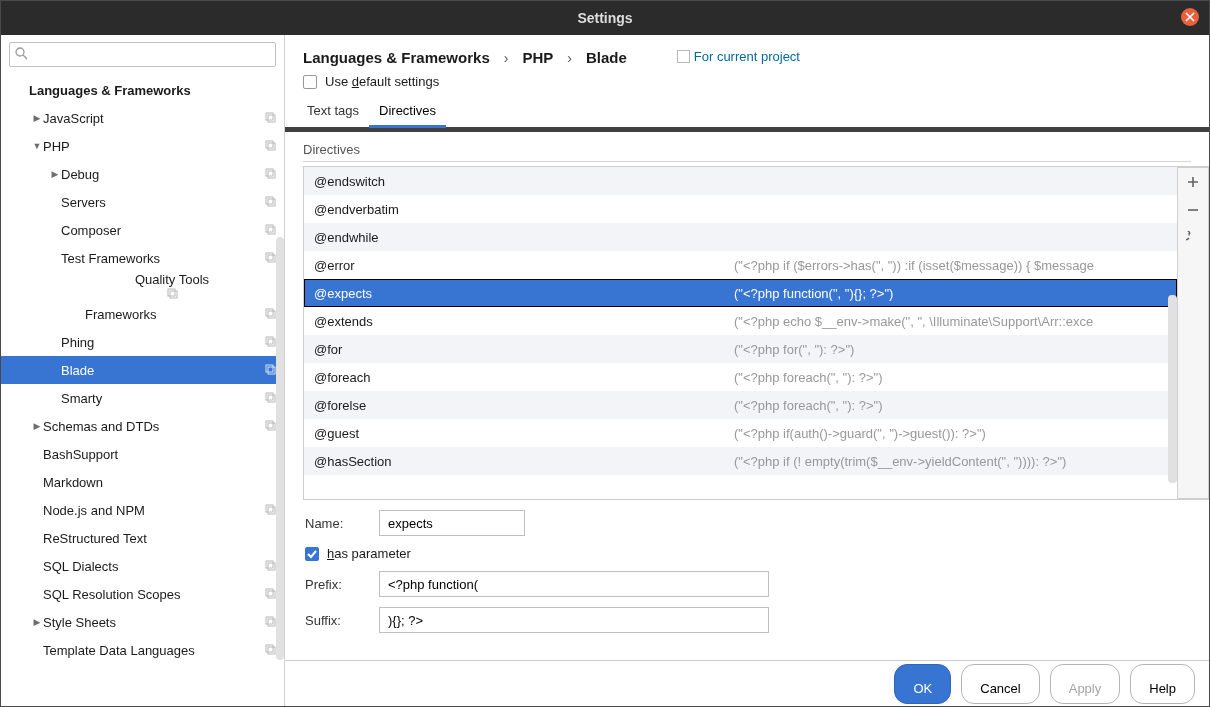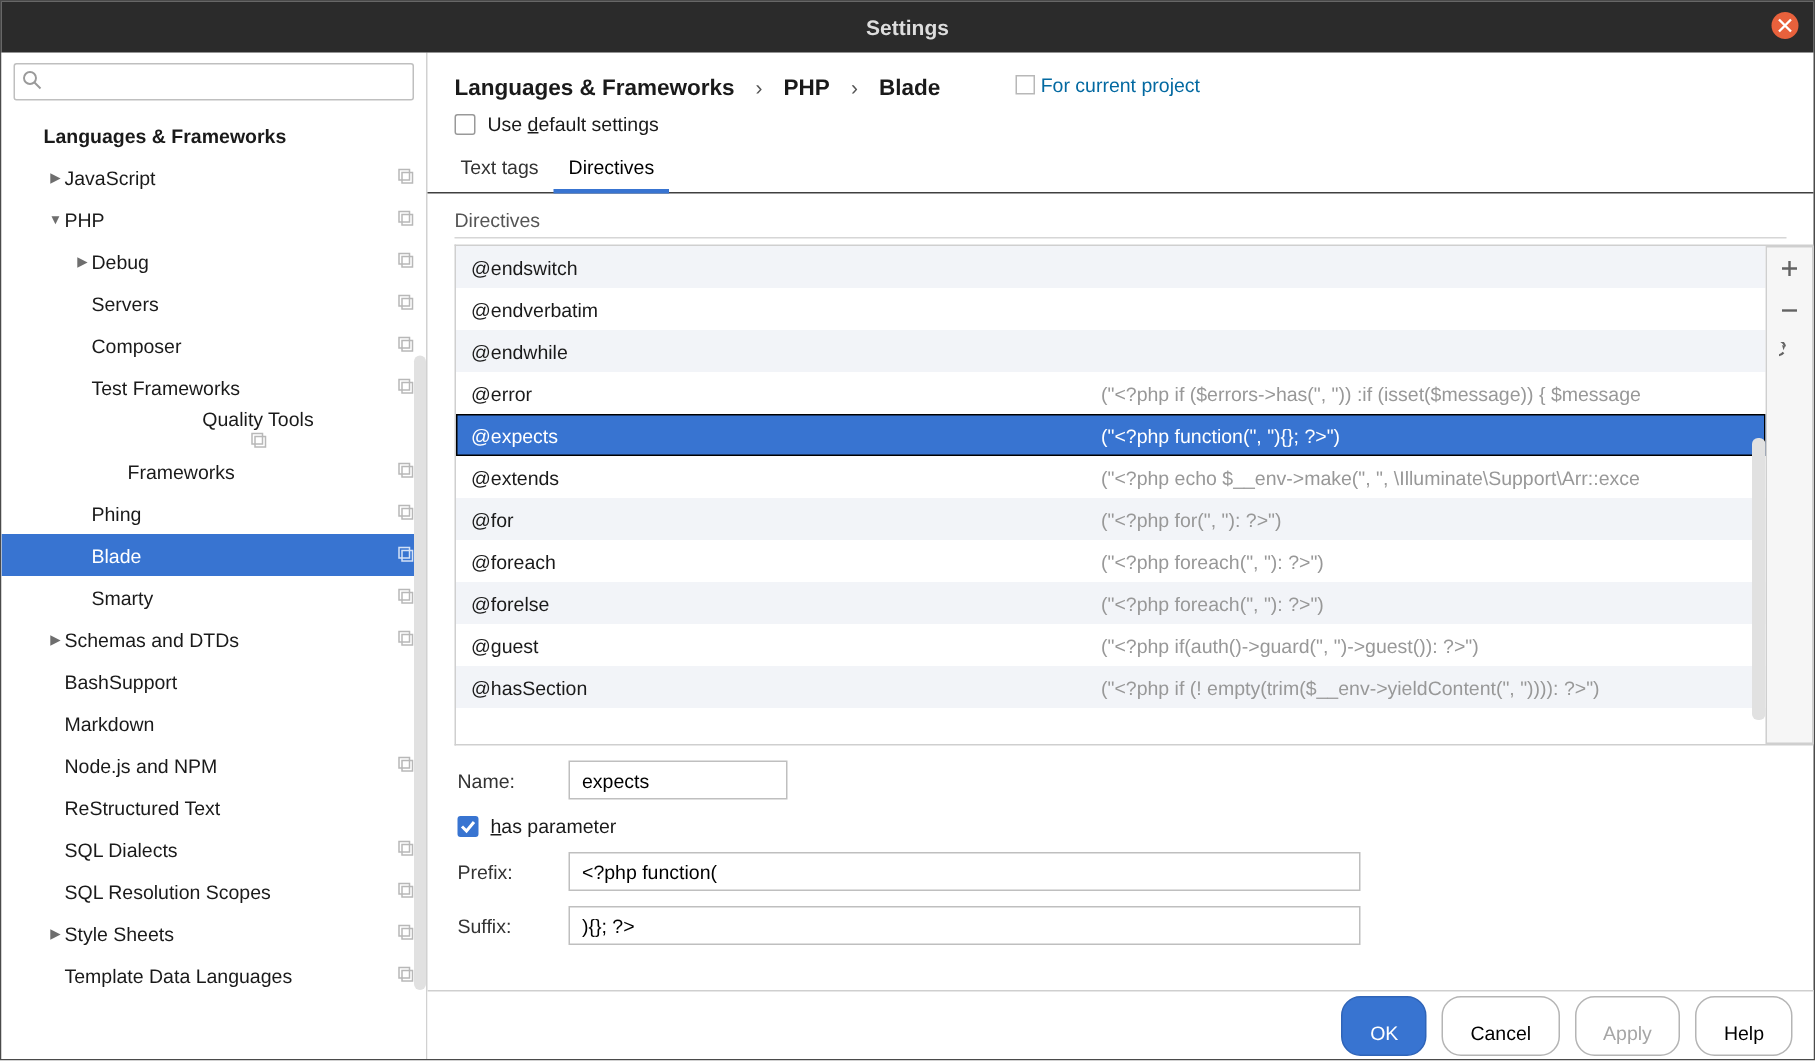--- a/index.html
+++ b/index.html
@@ -32,21 +32,21 @@
 .proj-note{color:#0369a1;font-size:13px;display:flex;align-items:center;gap:4px;margin-left:40px}
 .proj-note .picon{width:13px;height:13px;border:1px solid #b8b8b8;display:inline-block}
 
 .default-row{padding:0 18px 8px 18px;display:flex;align-items:center;gap:8px}
 .cb{width:14px;height:14px;border:1px solid #999;border-radius:2px;display:inline-flex;align-items:center;justify-content:center;background:#fff;flex-shrink:0}
 .cb.checked{background:#3874d1;border-color:#3874d1}
 .cb.checked svg{display:block}
 .cb svg{display:none;width:10px;height:10px}
 .cb-label u{text-decoration:underline}
 
-.tabs{display:flex;border-bottom:1px solid #404040;padding:0 12px}
+.tabs{display:flex;border-bottom:5px solid #404040;padding:0 12px}
 .tab{padding:6px 10px 7px;cursor:default;color:#333;border-bottom:3px solid transparent;margin-bottom:-1px}
 .tab.active{border-bottom-color:#3874d1;color:#000}
 
 .section{padding:10px 18px 4px 18px}
 .section-title{color:#555;font-size:13px;border-bottom:1px solid #d6d6d6;padding-bottom:4px}
 
 .list-wrap{display:flex;margin:0 0 0 18px;border:1px solid #cfcfcf;border-right:none}
 .list{flex:1;min-width:0;height:332px;overflow:hidden;position:relative}
 .row{display:flex;height:28px;align-items:center;padding:0 10px;gap:10px}
 .row:nth-child(odd){background:#f2f4f8}
@@ -59,21 +59,21 @@
 .list-thumb{position:absolute;right:0;top:128px;width:9px;height:188px;background:#e1e1e1;border-radius:4px}
 
 .side-actions{width:32px;border:1px solid #cfcfcf;border-left:1px solid #cfcfcf;background:#f6f6f6;display:flex;flex-direction:column;align-items:center}
 .sa-btn{width:32px;height:28px;display:flex;align-items:center;justify-content:center;color:#636363;cursor:default}
 .sa-btn svg{width:14px;height:14px}
 
 .form{padding:10px 18px 4px 20px;display:grid;grid-template-columns:60px 1fr;gap:10px 14px;align-items:center;max-width:880px}
 .form label{color:#333}
 .form input[type=text]{height:26px;border:1px solid #bfbfbf;padding:0 8px;font-family:inherit;font-size:13px}
 .form .short{width:146px}
-.form .long{width:528px}
+.form .long{width:390px}
 .has-param{grid-column:1/3;display:flex;align-items:center;gap:8px;padding-left:0}
 
 .footer{border-top:1px solid #cfcfcf;height:46px;display:flex;align-items:center;justify-content:flex-end;gap:10px;padding:0 14px;background:#fff}
 .btn{height:40px;padding:16px 18px;border:1px solid #b5b5b5;background:#fff;border-radius:13px;font-size:13px;cursor:default}
 .btn.primary{background:#3874d1;border-color:#2f64b8;color:#fff;font-weight:500}
 .btn.disabled{color:#a6a6a6}
 </style>
 </head>
 <body>
 

